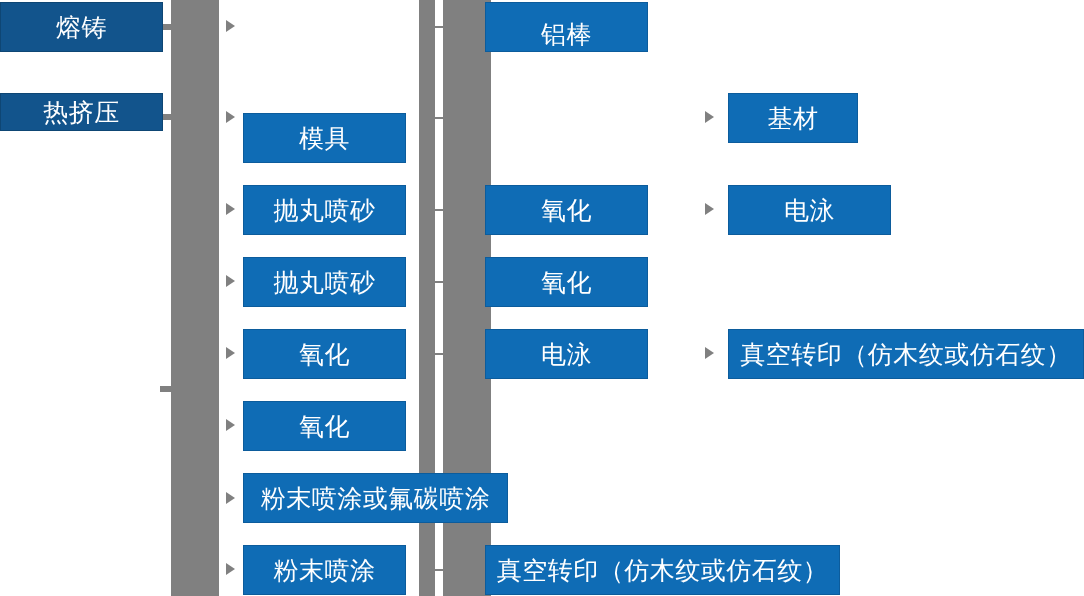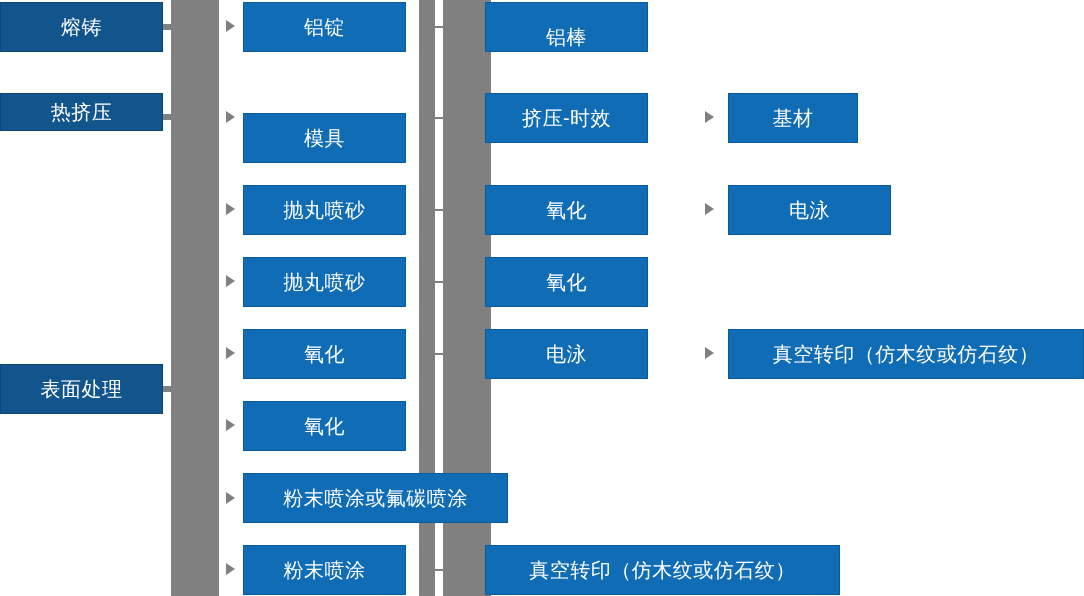--- a/index.html
+++ b/index.html
@@ -13,21 +13,21 @@
     height: 596px;
     background: #ffffff;
     font-family: "Liberation Sans", sans-serif;
     overflow: hidden;
   }
   .node {
     position: absolute;
     background: #0f6cb5;
     border: 1px solid #0c5c9c;
     color: #ffffff;
-    font-size: 20px;
+    font-size: 25px;
     display: flex;
     align-items: center;
     justify-content: center;
     box-sizing: border-box;
     letter-spacing: 0.5px;
     z-index: 5;
   }
   .node.dark {
     background: #12548c;
     border: 1px solid #0e4674;
@@ -85,27 +85,21 @@
   <div class="arrow" style="left:705px; top:111px;"></div>
   <div class="arrow" style="left:705px; top:203px;"></div>
   <div class="arrow" style="left:705px; top:347px;"></div>
 
   <div class="node dark" style="left:0px; top:2px; width:163px; height:50px;">
     <span>熔铸</span>
   </div>
   <div class="node dark" style="left:0px; top:93px; width:163px; height:38px;">
     <span>热挤压</span>
   </div>
-  <div class="node dark" style="left:0px; top:364px; width:163px; height:50px;">
-    <span>表面处理</span>
-  </div>
 
-  <div class="node" style="left:243px; top:2px; width:163px; height:50px;">
-    <span>铝锭</span>
-  </div>
   <div class="node" style="left:243px; top:93px; width:163px; height:50px;margin-top:20px;">
     <span>模具</span>
   </div>
   <div class="node" style="left:243px; top:185px; width:163px; height:50px;">
     <span>抛丸喷砂</span>
   </div>
   <div class="node" style="left:243px; top:257px; width:163px; height:50px;">
     <span>抛丸喷砂</span>
   </div>
   <div class="node" style="left:243px; top:329px; width:163px; height:50px;">
@@ -116,23 +110,20 @@
   </div>
   <div class="node" style="left:243px; top:473px; width:265px; height:50px;text-align:center;">
     <span>粉末喷涂或氟碳喷涂</span>
   </div>
   <div class="node" style="left:243px; top:545px; width:163px; height:50px;">
     <span>粉末喷涂</span>
   </div>
 
   <div class="node" style="left:485px; top:2px; width:163px; height:50px;align-items:flex-end;">
     <span>铝棒</span>
-  </div>
-  <div class="node" style="left:485px; top:93px; width:163px; height:50px;">
-    <span>挤压-时效</span>
   </div>
   <div class="node" style="left:485px; top:185px; width:163px; height:50px;">
     <span>氧化</span>
   </div>
   <div class="node" style="left:485px; top:257px; width:163px; height:50px;">
     <span>氧化</span>
   </div>
   <div class="node" style="left:485px; top:329px; width:163px; height:50px;">
     <span>电泳</span>
   </div>

